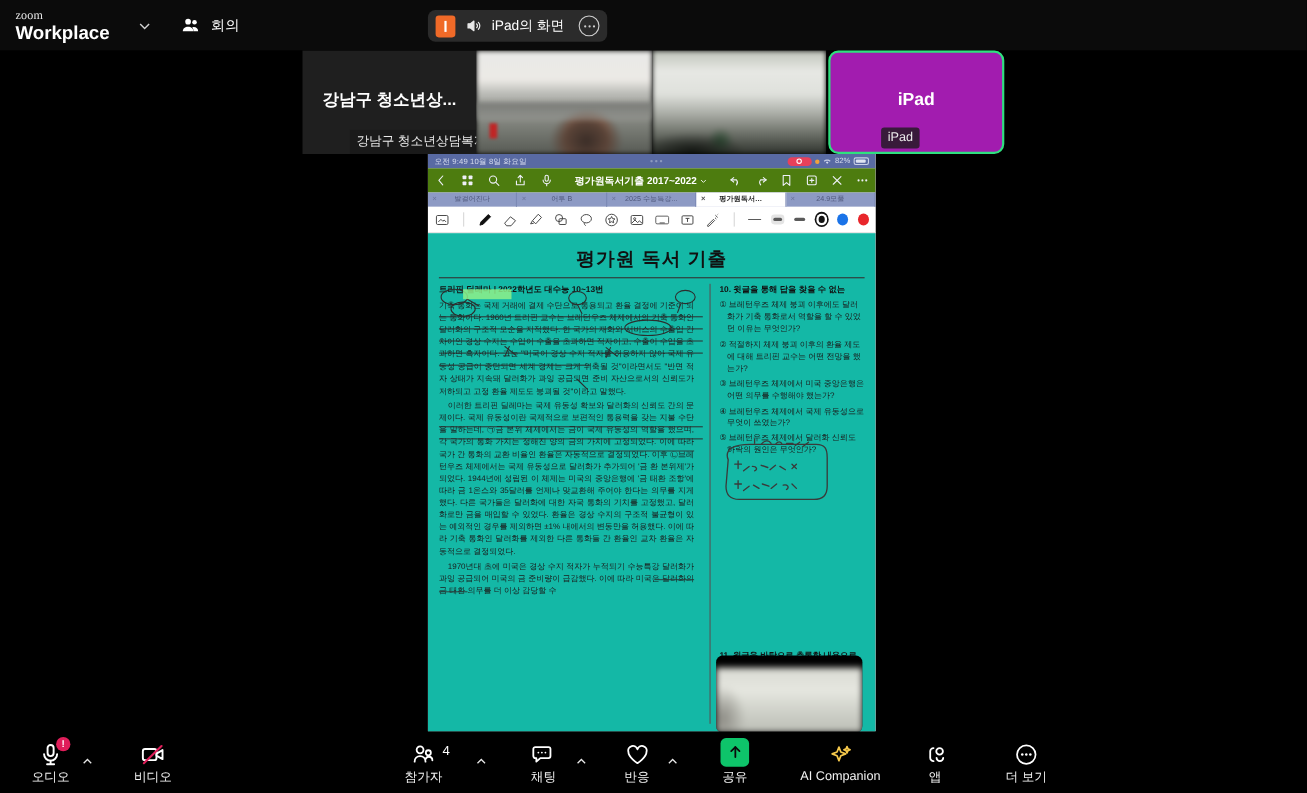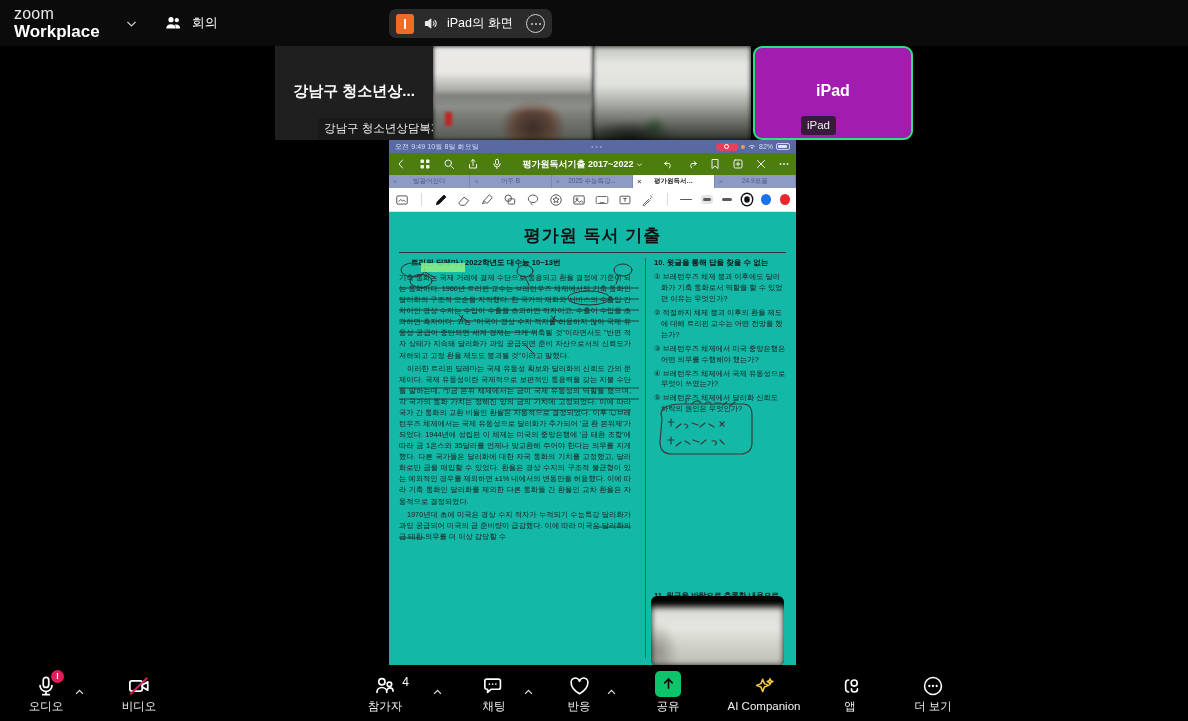--- a/index.html
+++ b/index.html
@@ -10,21 +10,21 @@
     overflow: hidden;
   }
   #app { position: relative; width: 1188px; height: 721px; background: #000; }
 
   
   .topbar {
     position: absolute; left: 0; top: 0; width: 1188px; height: 46px;
     background: #0b0b0b; display: flex; align-items: center;
   }
   .zoom-logo { margin-left: 14px; line-height: 1; color: #fff; }
-  .zoom-logo .zl-sm { font-size: 16px; letter-spacing: .2px; display: block; color: #e8e8e8; }
+  .zoom-logo .zl-sm { font-size: 11px; letter-spacing: .2px; display: block; color: #e8e8e8; font-family: Liberation Serif, serif; }
   .zoom-logo .zl-lg { font-size: 17px; font-weight: bold; display: block; margin-top: 1px; }
   .topbar-caret {
     margin-left: 24px; width: 16px; height: 16px;
     display: flex; align-items: center; justify-content: center;
     color: #d0d0d0;
   }
   .topbar-caret svg { width: 13px; height: 13px; }
   .meet-group { display: flex; align-items: center; margin-left: 24px; gap: 8px; }
   .meet-group .lbl { color: #fff; font-size: 13px; }
   .people-ico svg { width: 20px; height: 20px; display: block; }
@@ -164,21 +164,21 @@
   .doc-body { position: relative; height: 465px; background: #14b8a6; padding: 6px 10px 0 10px; }
   .doc-title-main {
     text-align: center; font-size: 17px; font-weight: bold; color: #111; letter-spacing: 1px;
     padding: 6px 0 5px 0; border-bottom: 1.2px solid #333;
   }
   .doc-cols { display: flex; height: 400px; margin-top: 5px; }
   .doc-col-l { width: 240px; padding-right: 8px; position: relative; }
   .doc-vrule { width: 1px; background: #555; margin: 0 6px; }
   .doc-col-r { flex: 1; position: relative; padding-left: 2px; }
 
-  .subhead { font-size: 7.6px; font-weight: bold; color: #111; margin-bottom: 4px; white-space: nowrap; margin-left: 12px; }
+  .subhead { font-size: 7.6px; font-weight: bold; color: #111; margin-bottom: 4px; white-space: nowrap; }
   .para { font-size: 7.3px; line-height: 1.52; color: #1a1a1a; text-align: justify; margin-bottom: 2px; }
   .para.indent { text-indent: 8px; }
 
   .q-num { font-size: 7.6px; font-weight: bold; color: #111; margin-bottom: 4px; }
   .q-choice { font-size: 7.3px; line-height: 1.5; color: #1a1a1a; margin-bottom: 3px; padding-left: 7px; text-indent: -7px; }
 
   
   .ink { position: absolute; inset: 0; pointer-events: none; }
   .ink svg { width: 100%; height: 100%; display:block; }
 

